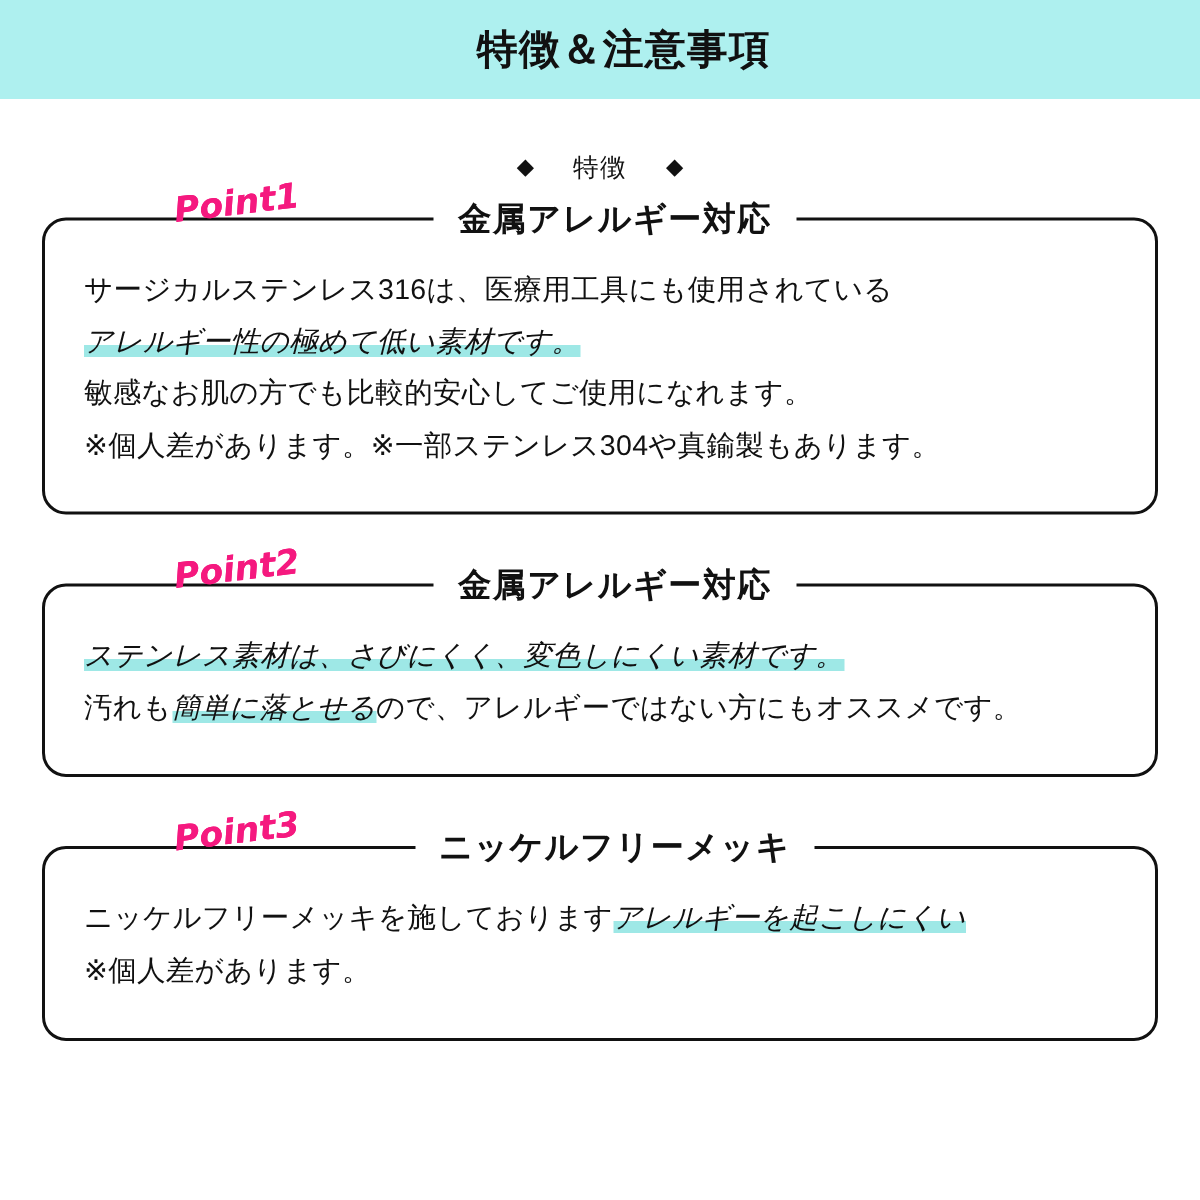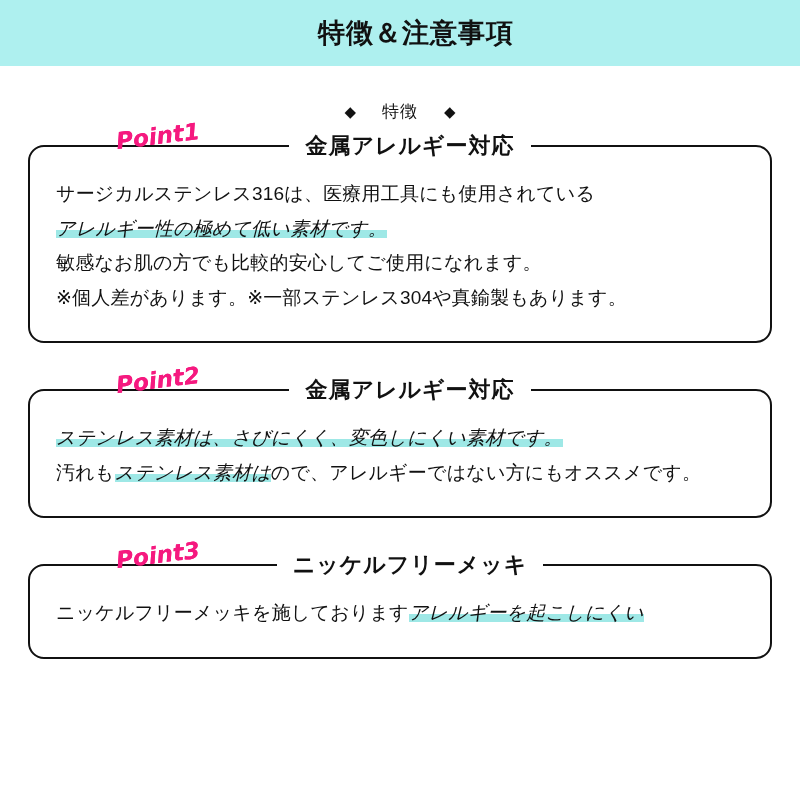--- a/index.html
+++ b/index.html
@@ -159,31 +159,32 @@
     </div>
 
     <div class="point-block">
       <div class="point-badge">Point2</div>
       <div class="point-box">
         <div class="point-title-wrap">
           <div class="point-title">金属アレルギー対応</div>
         </div>
         <div class="point-body">
           <p><span class="hl">ステンレス素材は、さびにくく、変色しにくい素材です。</span></p>
-          <p><span>汚れも</span><span class="hl">ステンレス素材は</span><span>ので、アレルギーではない方にもオススメです。</span></p>
+          <p><span>汚れも</span><span class="hl">簡単に落とせる</span><span>ので、アレルギーではない方にもオススメです。</span></p>
         </div>
       </div>
     </div>
 
     <div class="point-block">
       <div class="point-badge">Point3</div>
       <div class="point-box">
         <div class="point-title-wrap">
           <div class="point-title">ニッケルフリーメッキ</div>
         </div>
         <div class="point-body">
           <p><span>ニッケルフリーメッキを施しております</span><span class="hl">アレルギーを起こしにくい</span></p>
+          <p><span>※個人差があります。</span></p>
         </div>
       </div>
     </div>
 
   </div>
 </div>
 
 </body></html>

